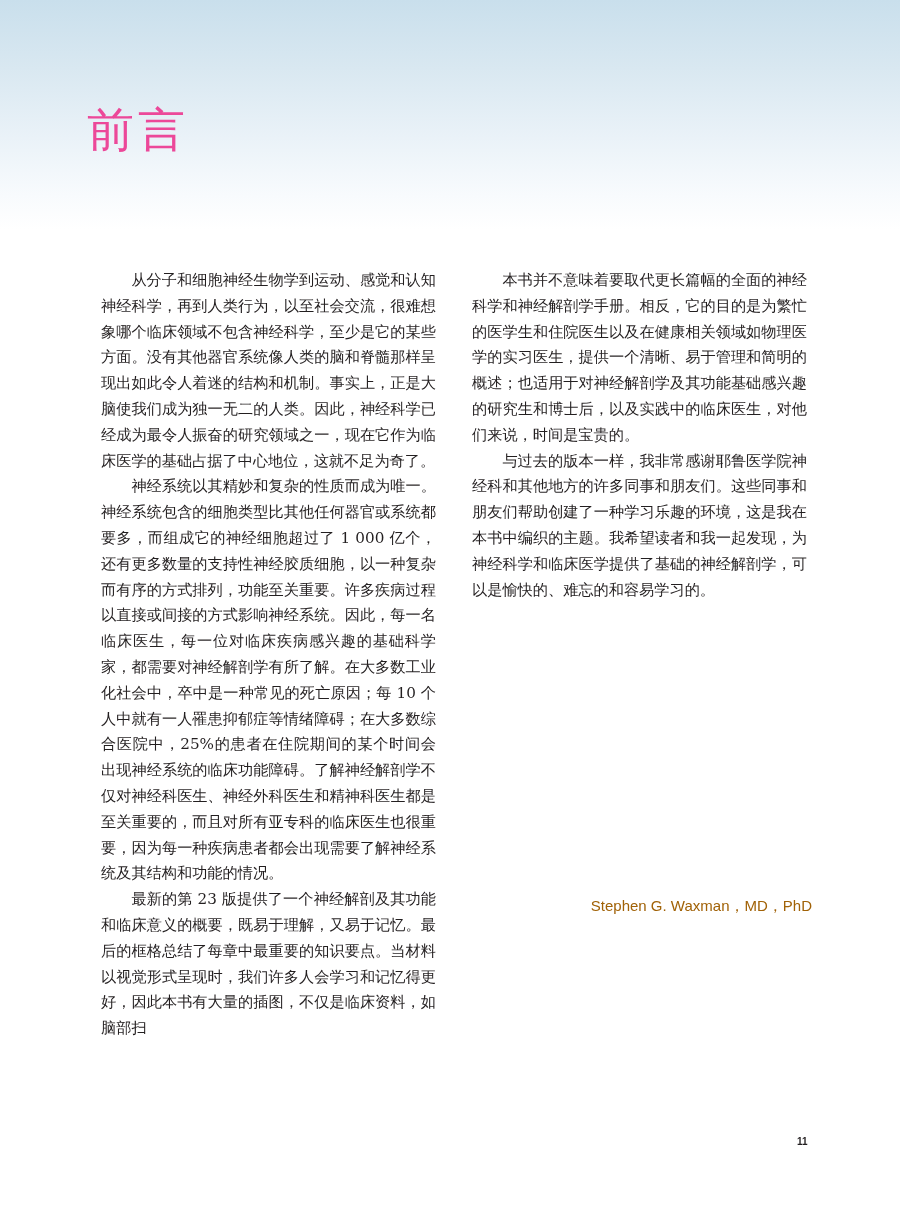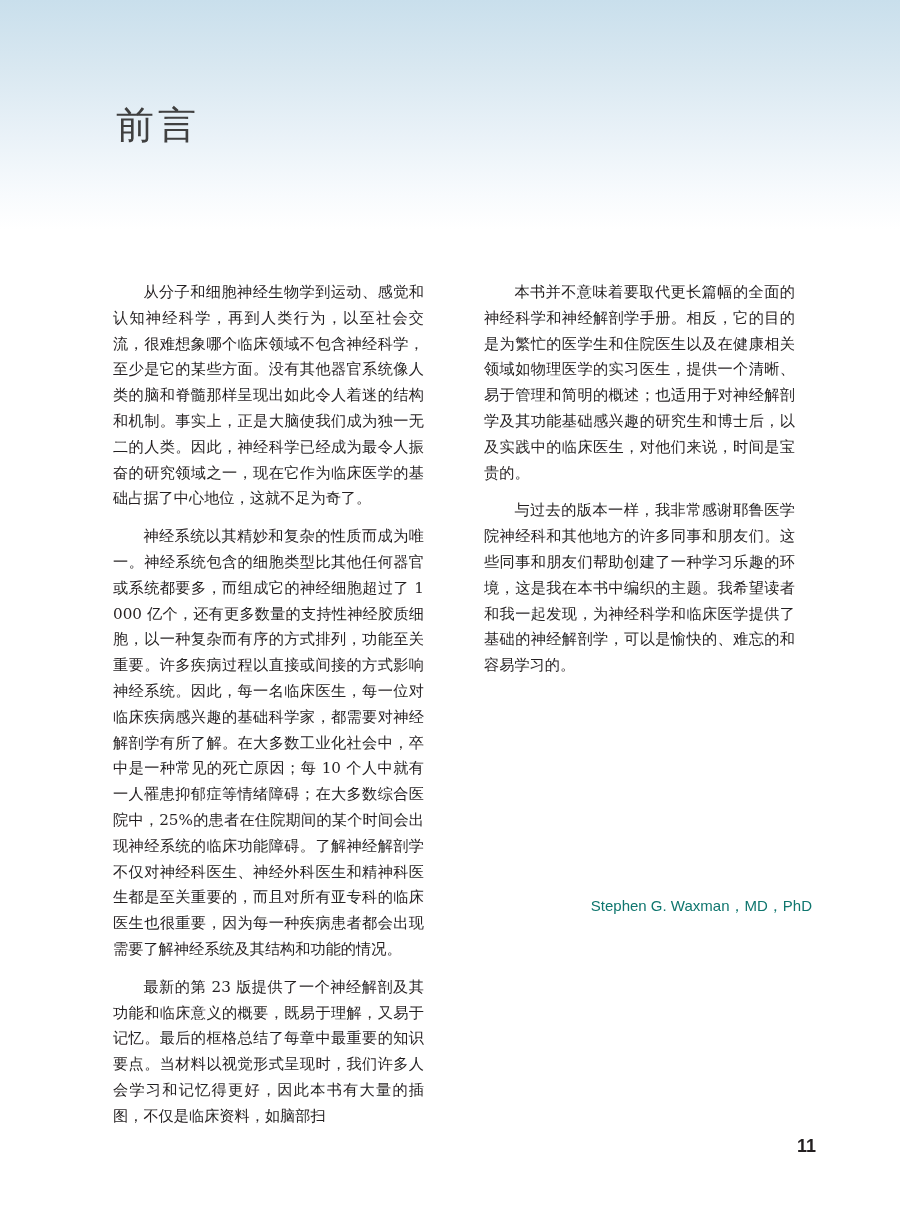--- a/index.html
+++ b/index.html
@@ -17,63 +17,63 @@
     }
     .header-band {
       position: absolute;
       left: 0; top: 0;
       width: 900px;
       height: 230px;
       background: linear-gradient(to bottom, #c9dfec 0%, #d9e8f1 30%, #eaf2f8 60%, #f8fbfd 85%, #ffffff 100%);
     }
     .page-title {
       position: absolute;
-      left: 116px;
+      left: 87px;
       top: 106px;
       font-family: "DejaVu Sans", "Liberation Sans", sans-serif;
-      font-size: 38px;
+      font-size: 47px;
       font-weight: 300;
-      color: #404040;
+      color: #ec4899;
       letter-spacing: 4px;
       line-height: 1;
     }
     .column {
       position: absolute;
       top: 268px;
       width: 335px;
       font-size: 15.2px;
       line-height: 25.8px;
       text-align: justify;
       text-justify: inter-ideograph;
     }
     .col-left { left: 101px; }
     .col-right { left: 472px; }
     .para {
-      margin: 12px;
+      margin: 0;
       text-indent: 2em;
     }
     .para.cont {
       text-indent: 0;
     }
     .signature {
       position: absolute;
       right: 88px;
       top: 893px;
       text-align: right;
       font-family: "Liberation Sans", "DejaVu Sans", sans-serif;
       font-size: 15px;
       line-height: 25px;
-      color: #0f766e;
+      color: #a16207;
     }
     .page-number {
       position: absolute;
       left: 797px;
       top: 1136px;
       font-family: "Liberation Sans", "DejaVu Sans", sans-serif;
-      font-size: 18px;
+      font-size: 10px;
       font-weight: bold;
       color: #231f20;
     }
   </style>
 </head>
 <body>
 
 <div class="header-band"></div>
 <h1 class="page-title" style="margin:0;">前言</h1>
 

